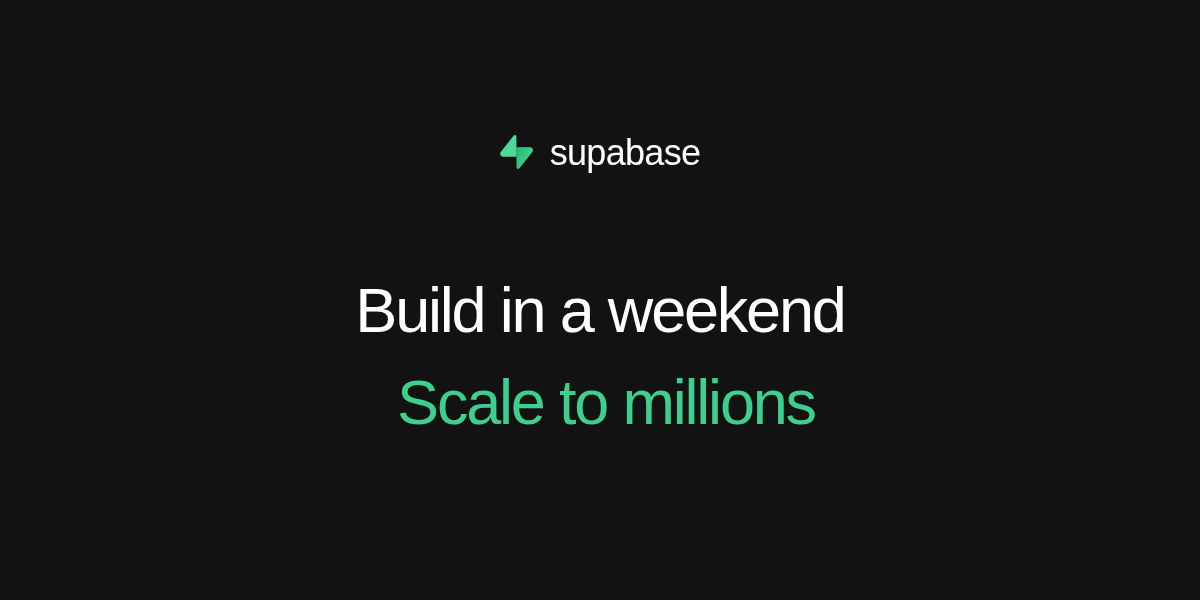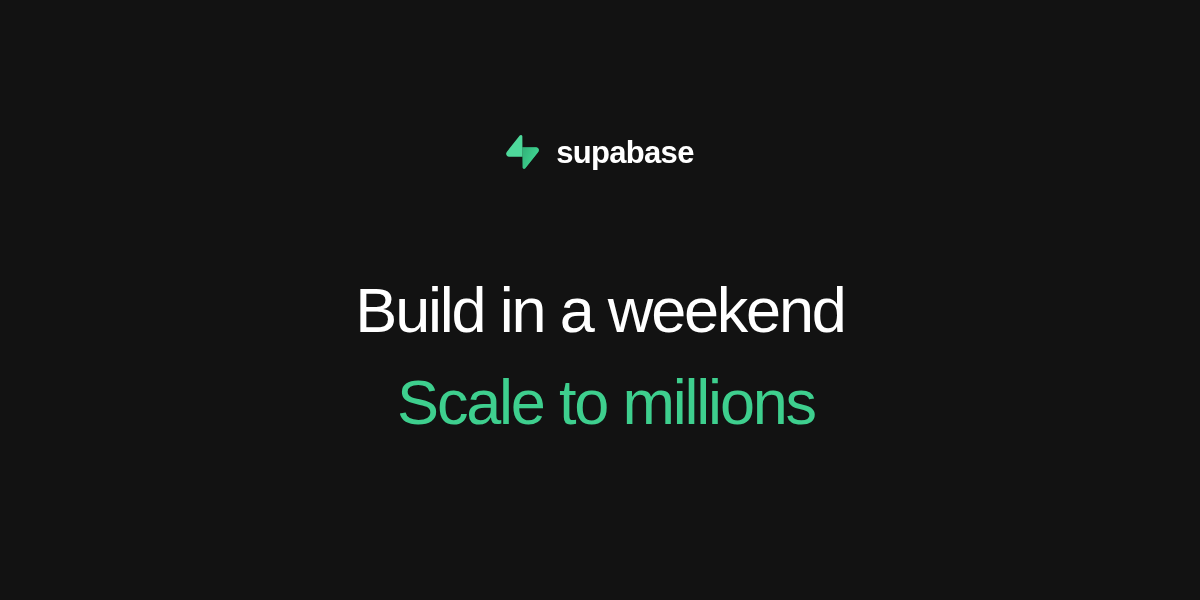--- a/index.html
+++ b/index.html
@@ -43,22 +43,22 @@
 
   .brand-mark {
     display: block;
     width: 33px;
     height: 44px;
     flex: 0 0 auto;
   }
 
   .brand-wordmark {
     font-family: "Liberation Sans", sans-serif;
-    font-size: 31px;
-    font-weight: 700;
+    font-size: 36px;
+    font-weight: 400;
     letter-spacing: -0.7px;
     color: #ffffff;
     line-height: 1;
     white-space: nowrap;
     margin-top: 1px;
   }
 
   
   .headline {
     position: absolute;

